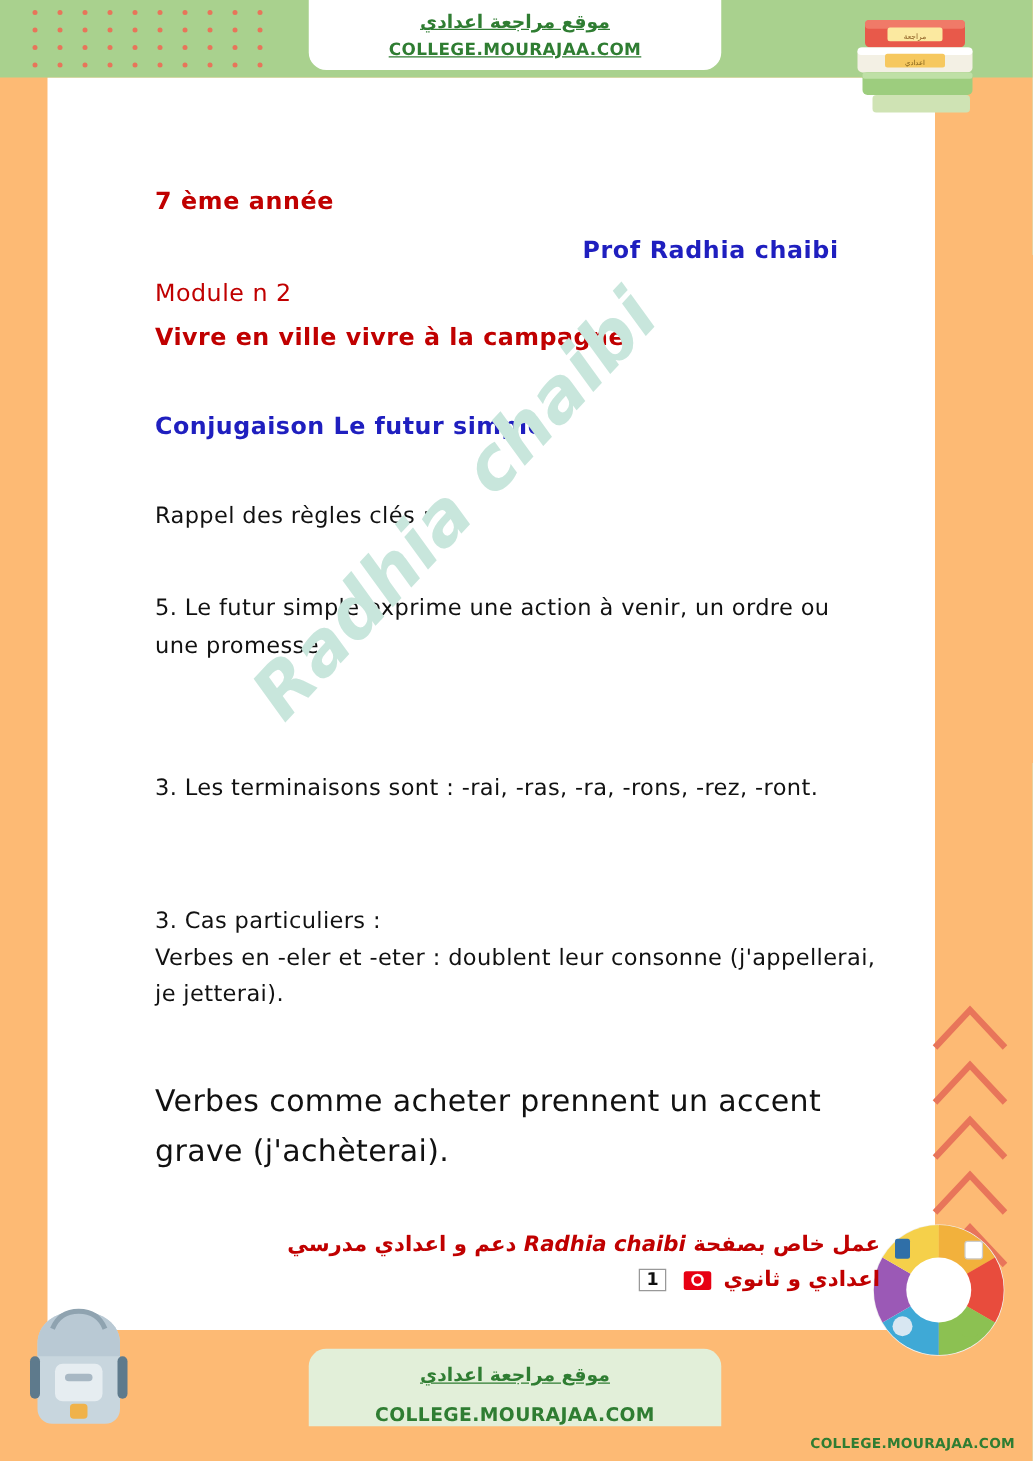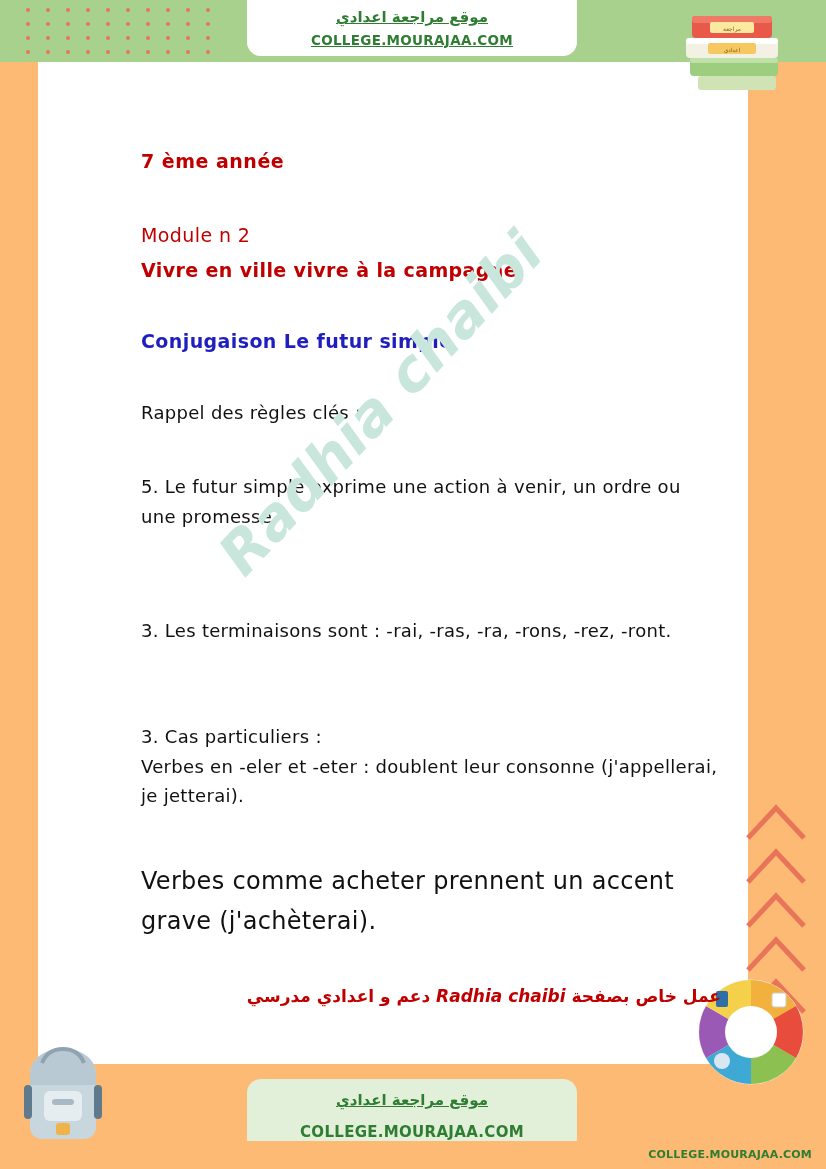--- a/index.html
+++ b/index.html
@@ -165,21 +165,20 @@
   }
 
   
   .doc {
     position: absolute;
     left: 38px;
     top: 62px;
     width: 710px;
     height: 1002px;
     overflow: hidden;
-    margin-left: 17px;
   }
   .line {
     position: absolute;
     font-family: "DejaVu Sans", sans-serif;
     white-space: pre-wrap;
   }
   .grade {
     left: 86px; top: 88px;
     color: #c00000;
     font-size: 19px;
@@ -441,30 +440,36 @@
   </svg>
 
   <div class="footer-pill"></div>
   <div class="footer-title">موقع مراجعة اعدادي</div>
   <div class="footer-sub">COLLEGE.MOURAJAA.COM</div>
   <div class="footer-right">COLLEGE.MOURAJAA.COM</div>
 </div>
 
 <div class="doc">
   <div class="line grade">7 ème année</div>
+  <div class="line prof">Prof Radhia chaibi</div>
   <div class="line module">Module n 2</div>
   <div class="line conj">Conjugaison Le futur simple</div>
   <div class="line module-title">Vivre en ville vivre à la campagne</div>
   <div class="line rappel">Rappel des règles clés :</div>
   <div class="line rule1">5. Le futur simple exprime une action à venir, un ordre ou une promesse.</div>
   <div class="line rule2">3. Les terminaisons sont : -rai, -ras, -ra, -rons, -rez, -ront.</div>
   <div class="line rule3">3. Cas particuliers :
 Verbes en -eler et -eter : doublent leur consonne (j'appellerai, je jetterai).</div>
   <div class="line rule4">Verbes comme acheter prennent un accent grave (j'achèterai).</div>
 
   <div class="watermark">Radhia chaibi</div>
 
   <div class="arabic-note">
     <span>عمل خاص بصفحة</span>
     <span class="latin">Radhia chaibi</span>
     <span>دعم و اعدادي مدرسي</span>
   </div>
+  <div class="arabic-note-2">
+    <span>اعدادي و ثانوي</span>
+    <span class="flag"></span>
+    <span class="page-num">1</span>
+  </div>
 </div>
 
 </body></html>

